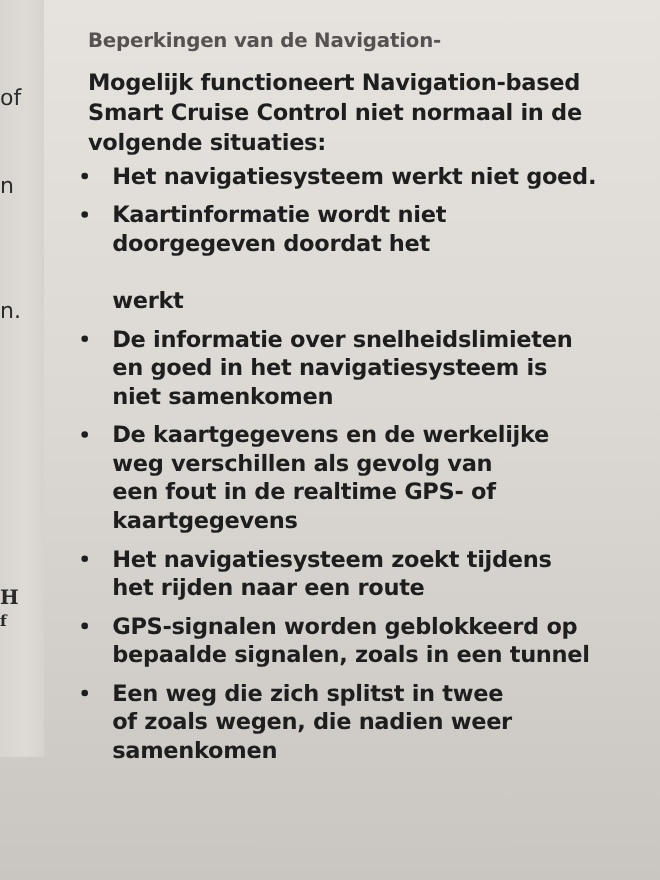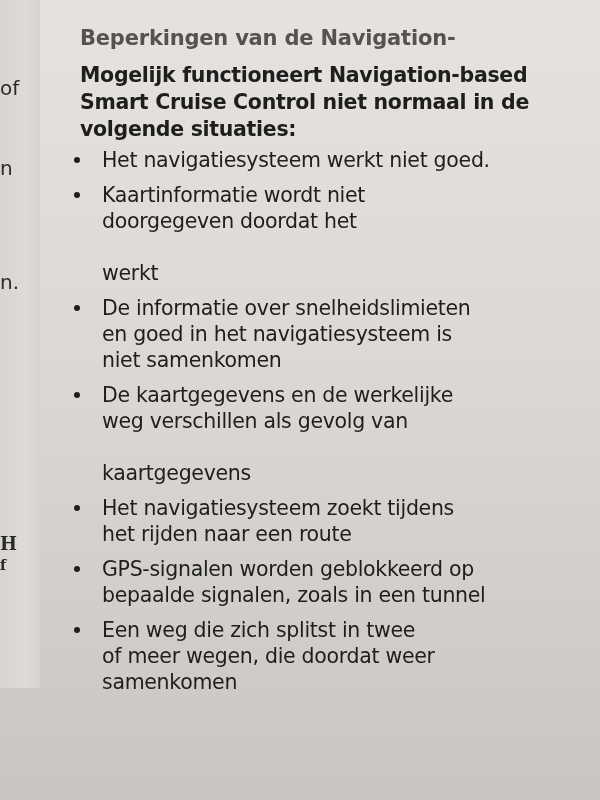--- a/index.html
+++ b/index.html
@@ -37,38 +37,39 @@
   }
   .content {
     position: absolute;
     left: 80px;
     top: 24px;
     width: 515px;
   }
   .title {
     font-family: "DejaVu Sans", sans-serif;
     font-weight: bold;
-    font-size: 21px;
+    font-size: 18px;
     line-height: 28px;
     color: #555251;
     margin: 0 0 10px 0;
     letter-spacing: -0.2px;
   }
   .intro {
     font-size: 20.5px;
     line-height: 27px;
     color: #1e1e1e;
     margin: 0 0 4px 0;
     letter-spacing: -0.3px;
     font-weight: bold;
   }
   ul.bullets {
     list-style: none;
     margin: 0;
     padding: 0;
+    font-weight: bold;
   }
   ul.bullets li {
     position: relative;
     font-size: 20.5px;
     line-height: 26px;
     padding-left: 22px;
     margin-bottom: 9px;
     color: #1e1e1e;
     letter-spacing: -0.3px;
   }
@@ -119,33 +120,33 @@
     <li>
       <span class="dot"></span>
       <span>De informatie over snelheidslimieten</span><br>
       <span>en goed in het navigatiesysteem is</span><br>
       <span>niet samenkomen</span>
     </li>
     <li>
       <span class="dot"></span>
       <span>De kaartgegevens en de werkelijke</span><br>
       <span>weg verschillen als gevolg van</span><br>
-      <br>
+      <span>een fout in de realtime GPS- of</span><br>
       <span>kaartgegevens</span>
     </li>
     <li>
       <span class="dot"></span>
       <span>Het navigatiesysteem zoekt tijdens</span><br>
       <span>het rijden naar een route</span>
     </li>
     <li>
       <span class="dot"></span>
       <span>GPS-signalen worden geblokkeerd op</span><br>
       <span>bepaalde signalen, zoals in een tunnel</span>
     </li>
     <li>
       <span class="dot"></span>
       <span>Een weg die zich splitst in twee</span><br>
-      <span>of meer wegen, die doordat weer</span><br>
+      <span>of zoals wegen, die nadien weer</span><br>
       <span>samenkomen</span>
     </li>
   </ul>
 </div>
 
 </body></html>

